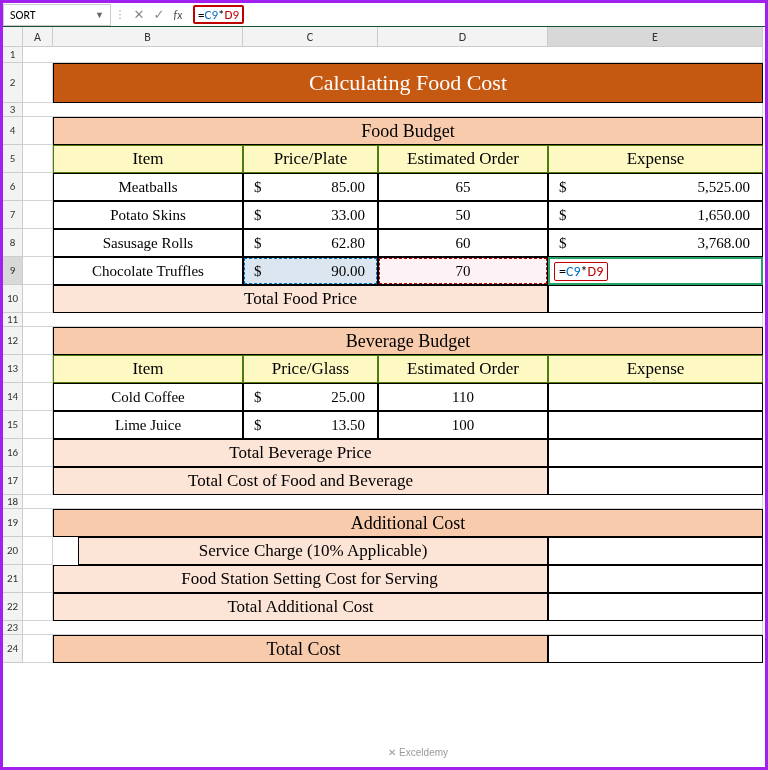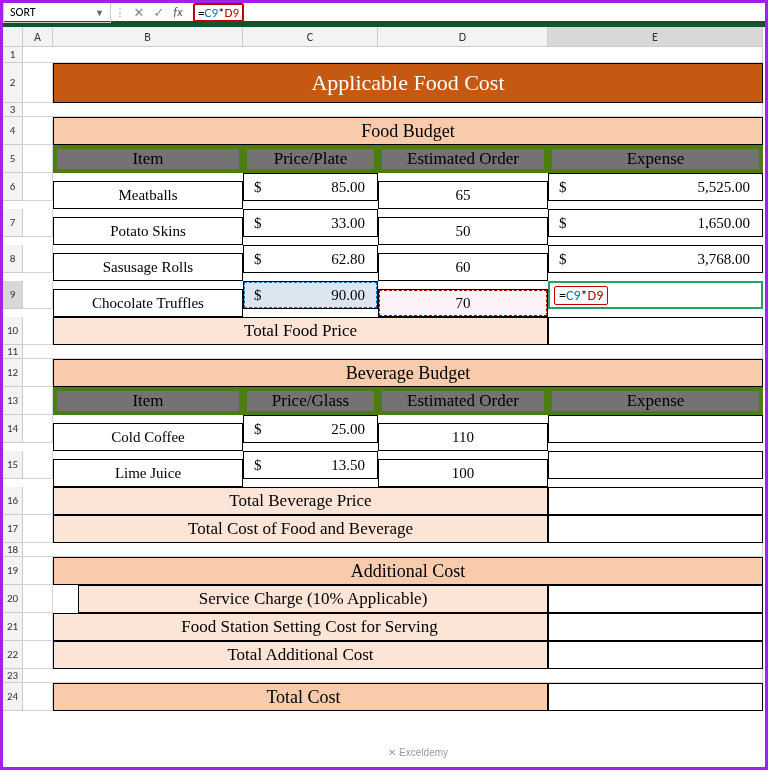--- a/index.html
+++ b/index.html
@@ -1,40 +1,40 @@
 <!DOCTYPE html>
 <html><head>
 <meta charset="utf-8">
 <style>
 * { box-sizing: border-box; margin: 0; padding: 0; }
 body { font-family: Calibri, Arial, sans-serif; background: #fff; border: 3px solid #a020f0; width: 768px; height: 770px; overflow: hidden; position: relative; }
-.formula-bar { display: flex; align-items: center; border-bottom: 6px solid #14532d; height: 24px; background: #fff; }
+.formula-bar { display: flex; align-items: center; border-bottom: 1px solid #14532d; height: 24px; background: #fff; }
 .name-box { width: 108px; border: 1px solid #ccc; height: 22px; padding: 0 6px; font-size: 12px; display: flex; align-items: center; justify-content: space-between; }
 .name-box .dd { font-size: 9px; color: #666; }
 .fb-sep { width: 18px; text-align: center; color: #999; font-size: 11px; }
 .fb-btn { width: 20px; text-align: center; color: #888; font-size: 13px; }
 .fb-fx { width: 18px; font-style: italic; font-size: 12px; color: #555; text-align: center; }
 .fb-input { flex: 1; padding: 0 6px; font-size: 13px; }
 .fb-input .eq { color: #000; }
 .fb-input .c9 { color: #0070c0; }
 .fb-input .op { color: #000; }
 .fb-input .d9 { color: #c00000; }
 .fb-hl { border: 2px solid #c00000; border-radius: 2px; padding: 0 3px; display: inline-block; }
 .grid { display: grid; grid-template-columns: 20px 30px 190px 135px 170px 215px; }
 .ch { background: #f3f3f3; border-right: 1px solid #ccc; border-bottom: 1px solid #ccc; text-align: center; font-size: 12px; color: #333; height: 20px; line-height: 20px; }
 .ch.sel { background: #d8d8d8; }
 .rh { background: #f3f3f3; border-right: 1px solid #ccc; border-bottom: 1px solid #ccc; text-align: center; font-size: 11px; color: #333; display: flex; align-items: center; justify-content: center; }
 .rh.sel { background: #d8d8d8; }
 .corner { background: #f3f3f3; border-right: 1px solid #ccc; border-bottom: 1px solid #ccc; }
 .cell { border-right: 1px solid #d4d4d4; border-bottom: 1px solid #d4d4d4; padding: 2px 4px; font-size: 15px; display: flex; align-items: center; }
 .title-row { background: #c65911; color: #fff; font-family: Georgia, serif; font-size: 22px; justify-content: center; border: 1px solid #000; }
 .hdr-peach { background: #f8cbad; font-family: Georgia, serif; font-size: 18px; justify-content: center; border: 1px solid #000; }
-.hdr-peach-l { background: #737373; font-family: Georgia, serif; font-size: 17px; justify-content: center; border: 4px solid #4d7c0f; text-align: right; }
+.hdr-peach-l { background: #fef9c3; font-family: Georgia, serif; font-size: 17px; justify-content: center; border: 1px solid #4d7c0f; text-align: right; }
 .tot-peach { background: #fce4d6; font-family: Georgia, serif; font-size: 17px; justify-content: center; border: 1px solid #000; }
-.data { font-family: Georgia, serif; justify-content: center; border: 1px solid #000; margin-top: 8px; }
+.data { font-family: Georgia, serif; justify-content: center; border: 1px solid #000; }
 .money { font-family: Georgia, serif; border: 1px solid #000; justify-content: space-between; padding: 2px 12px 2px 10px; }
 .money.sel-blue { background: #dce6f1; }
 .active-cell { border: 2px solid #21a366; position: relative; }
 .active-cell .inner-box { border: 1.5px solid #c00000; border-radius: 2px; padding: 0 4px; display: inline-block; font-size: 14px; }
 .active-cell .c9 { color: #0070c0; }
 .active-cell .d9 { color: #c00000; }
 .dash-blue { outline: 1.5px dashed #0070c0; outline-offset: -2px; }
 .dash-red { outline: 1.5px dashed #c00000; outline-offset: -2px; }
 .blank { border: 1px solid #000; }
 .r-norm { height: 28px; }
@@ -66,21 +66,21 @@
   <div class="ch">B</div>
   <div class="ch">C</div>
   <div class="ch">D</div>
   <div class="ch sel">E</div>
 
   <div class="rh r-small">1</div>
   <div class="cell r-small" style="grid-column: span 5;"></div>
 
   <div class="rh r-title">2</div>
   <div class="cell r-title"></div>
-  <div class="cell title-row r-title" style="grid-column: span 4;">Applicable Food Cost</div>
+  <div class="cell title-row r-title" style="grid-column: span 4;">Calculating Food Cost</div>
 
   <div class="rh r-spacer">3</div>
   <div class="cell r-spacer" style="grid-column: span 5;"></div>
 
   <div class="rh r-norm">4</div>
   <div class="cell r-norm"></div>
   <div class="cell hdr-peach r-norm" style="grid-column: span 4;">Food Budget</div>
 
   <div class="rh r-norm">5</div>
   <div class="cell r-norm"></div>

